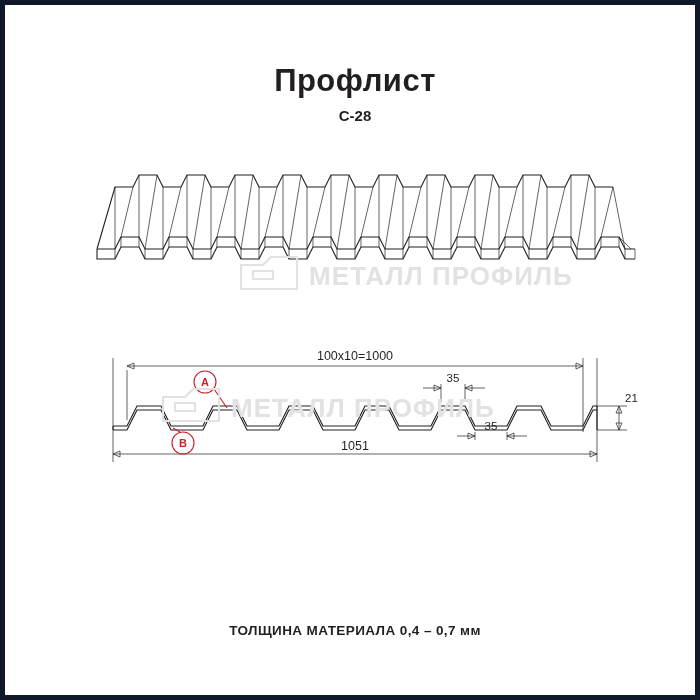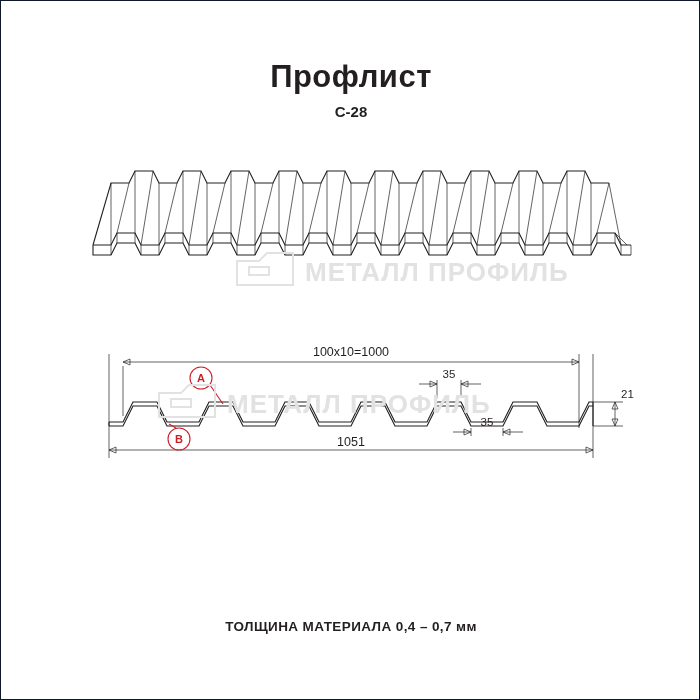--- a/index.html
+++ b/index.html
@@ -11,21 +11,21 @@
     height: 700px;
     background: #ffffff;
     font-family: "Liberation Sans", sans-serif;
     color: #231f20;
     position: relative;
     overflow: hidden;
   }
   .page {
     position: absolute;
     inset: 0;
-    border: 1px solid #0f172a;
+    border: 5px solid #0f172a;
     box-sizing: border-box;
   }
   .title {
     position: absolute;
     top: 58px;
     left: 0;
     width: 700px;
     text-align: center;
     font-size: 31px;
     font-weight: bold;

